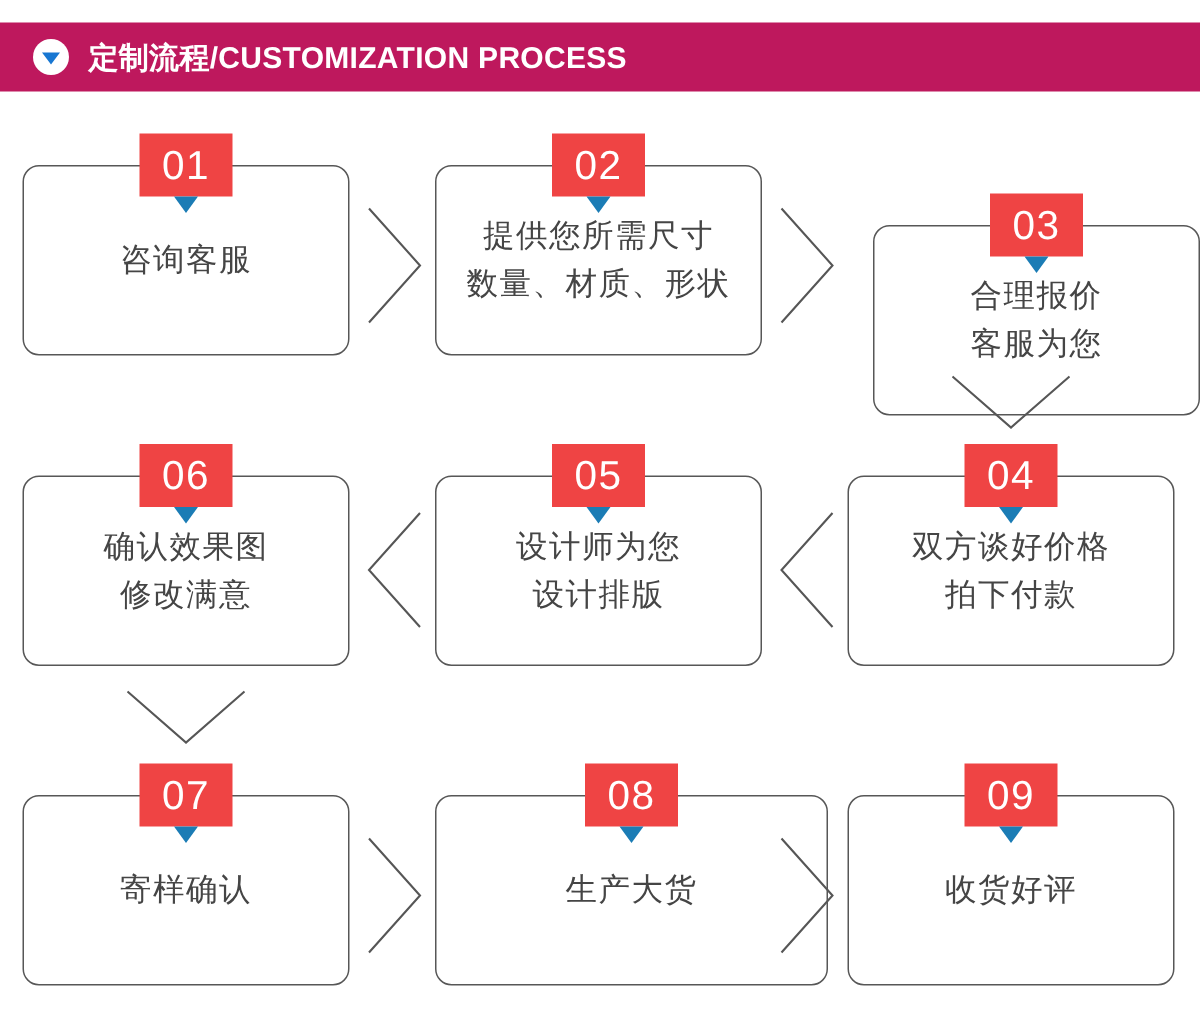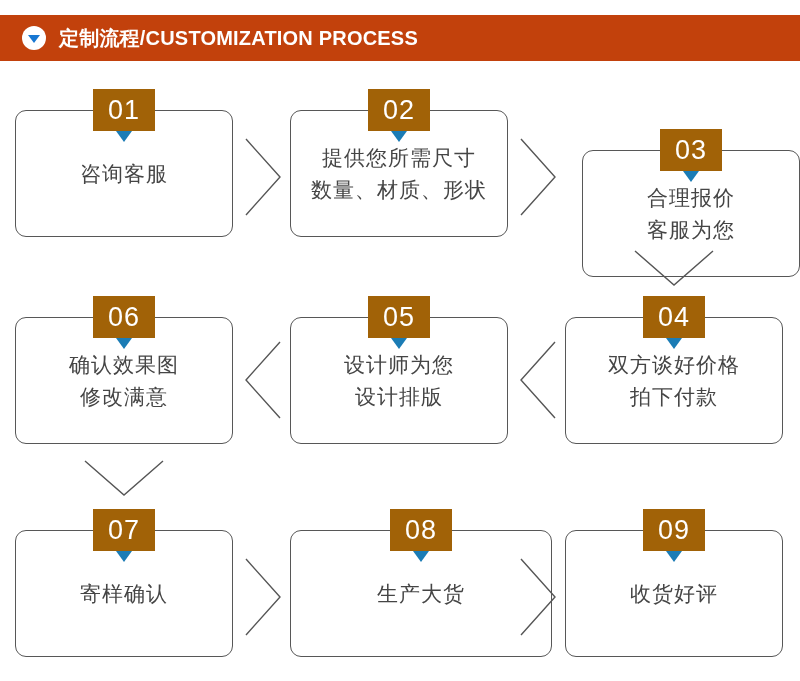--- a/index.html
+++ b/index.html
@@ -15,21 +15,21 @@
     overflow: hidden;
   }
 
   
   .header {
     position: absolute;
     left: 0;
     top: 15px;
     width: 800px;
     height: 46px;
-    background: #c2410c;
+    background: #be185d;
     display: flex;
     align-items: center;
     box-sizing: border-box;
     padding-left: 22px;
   }
   .header-icon {
     width: 24px;
     height: 24px;
     border-radius: 50%;
     background: #ffffff;
@@ -80,21 +80,21 @@
     background: #ffffff;
     box-sizing: border-box;
   }
   .node-badge {
     position: absolute;
     top: 0;
     left: 50%;
     transform: translateX(-50%);
     width: 62px;
     height: 42px;
-    background: #a16207;
+    background: #ef4444;
     z-index: 3;
     display: flex;
     align-items: center;
     justify-content: center;
   }
   .node-badge .num {
     color: #ffffff;
     font-size: 27px;
     font-weight: 300;
     line-height: 1;

